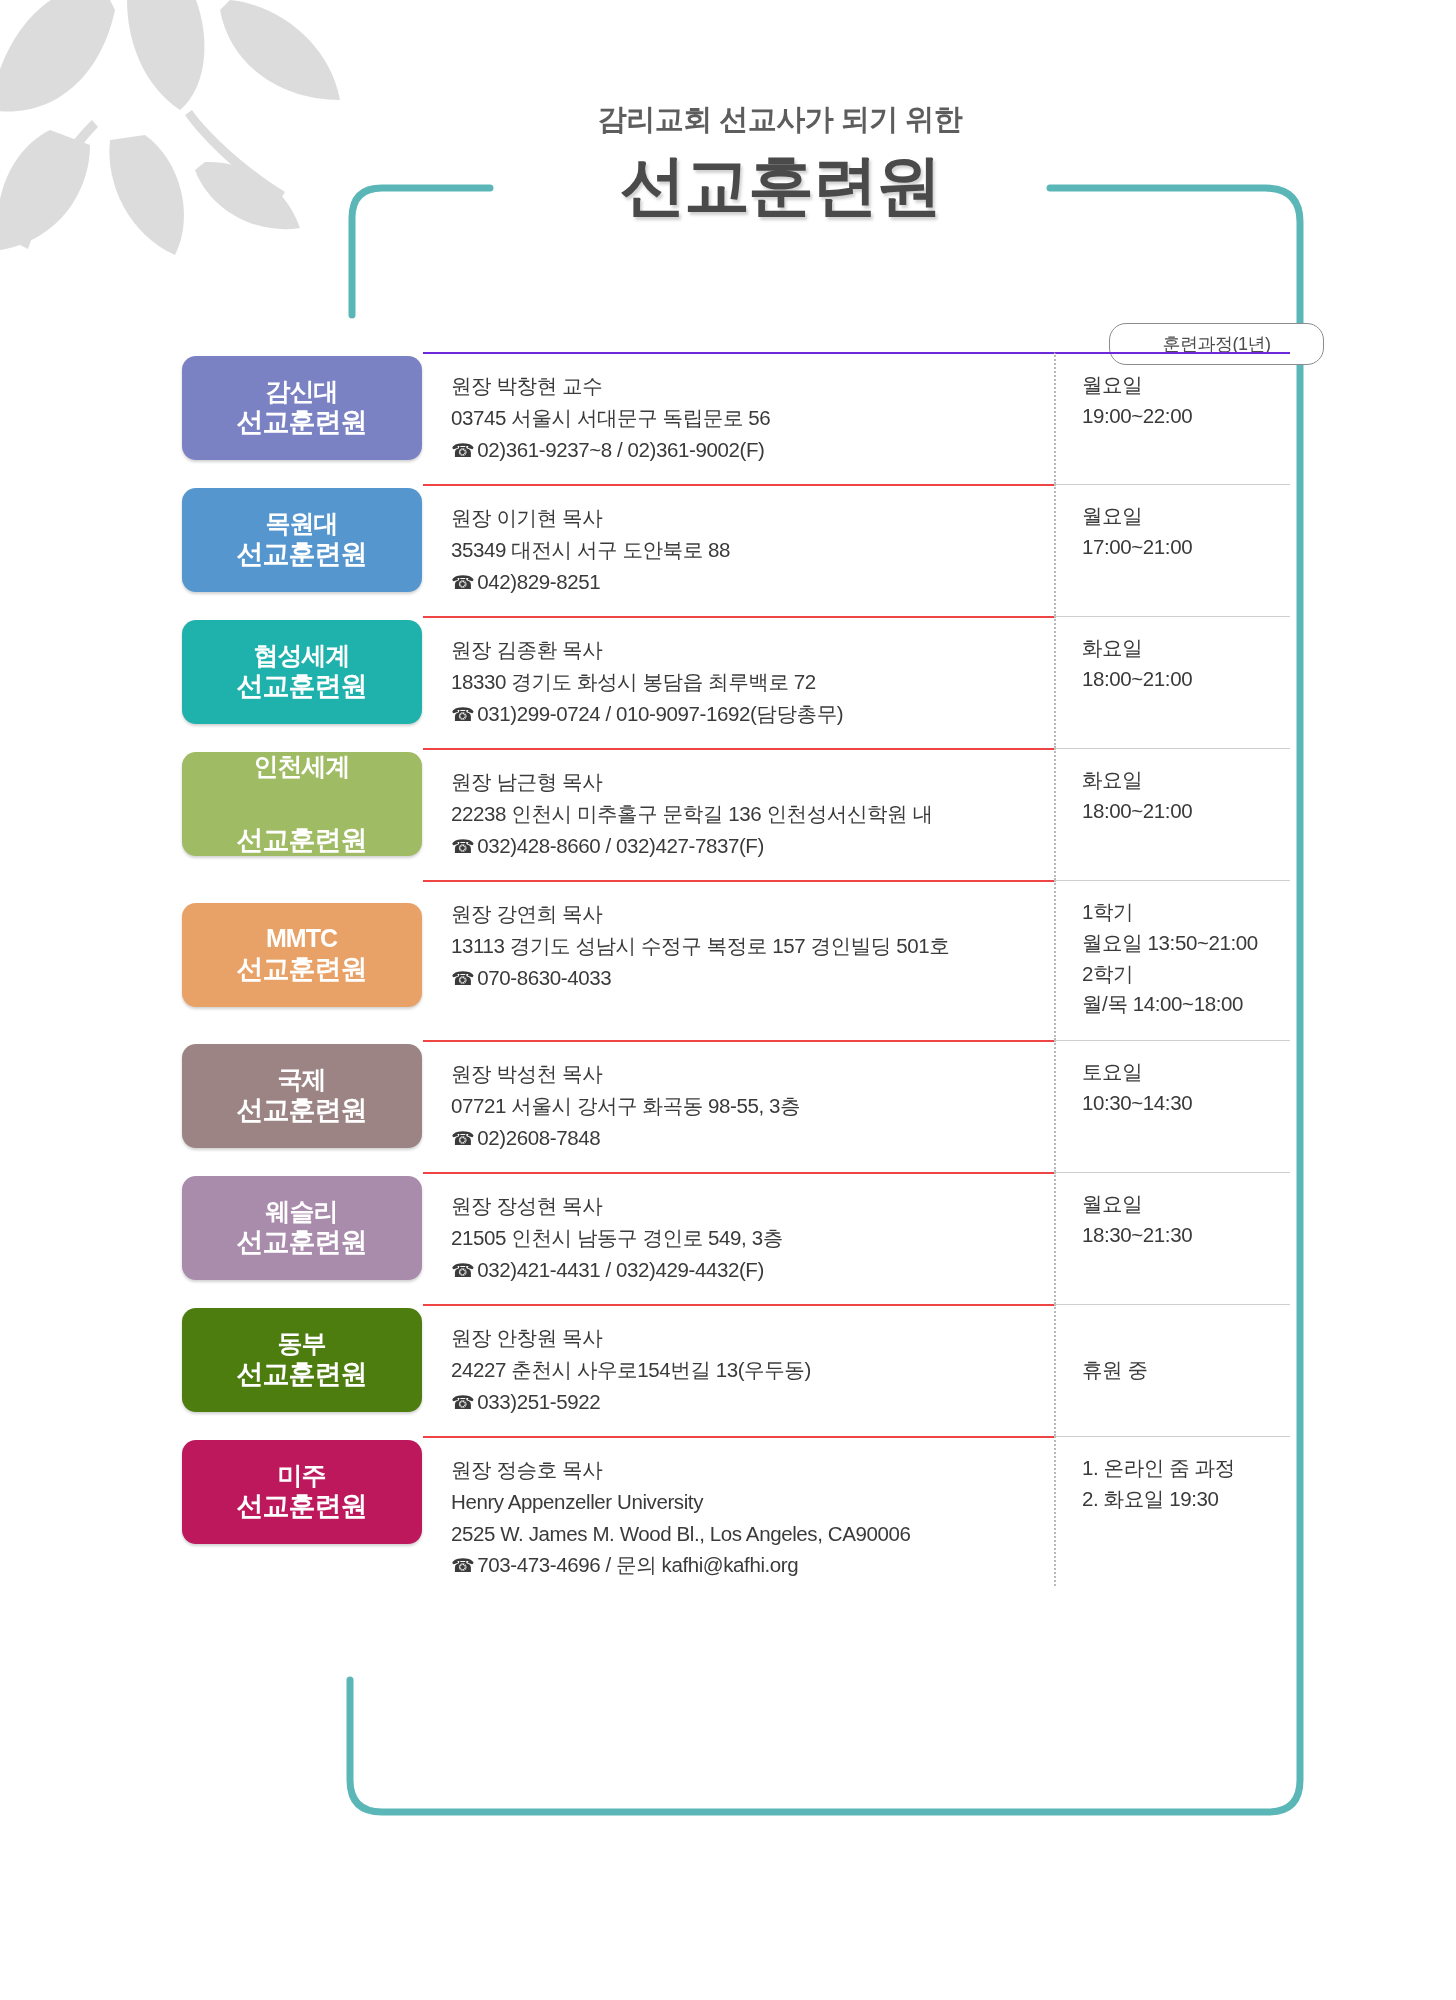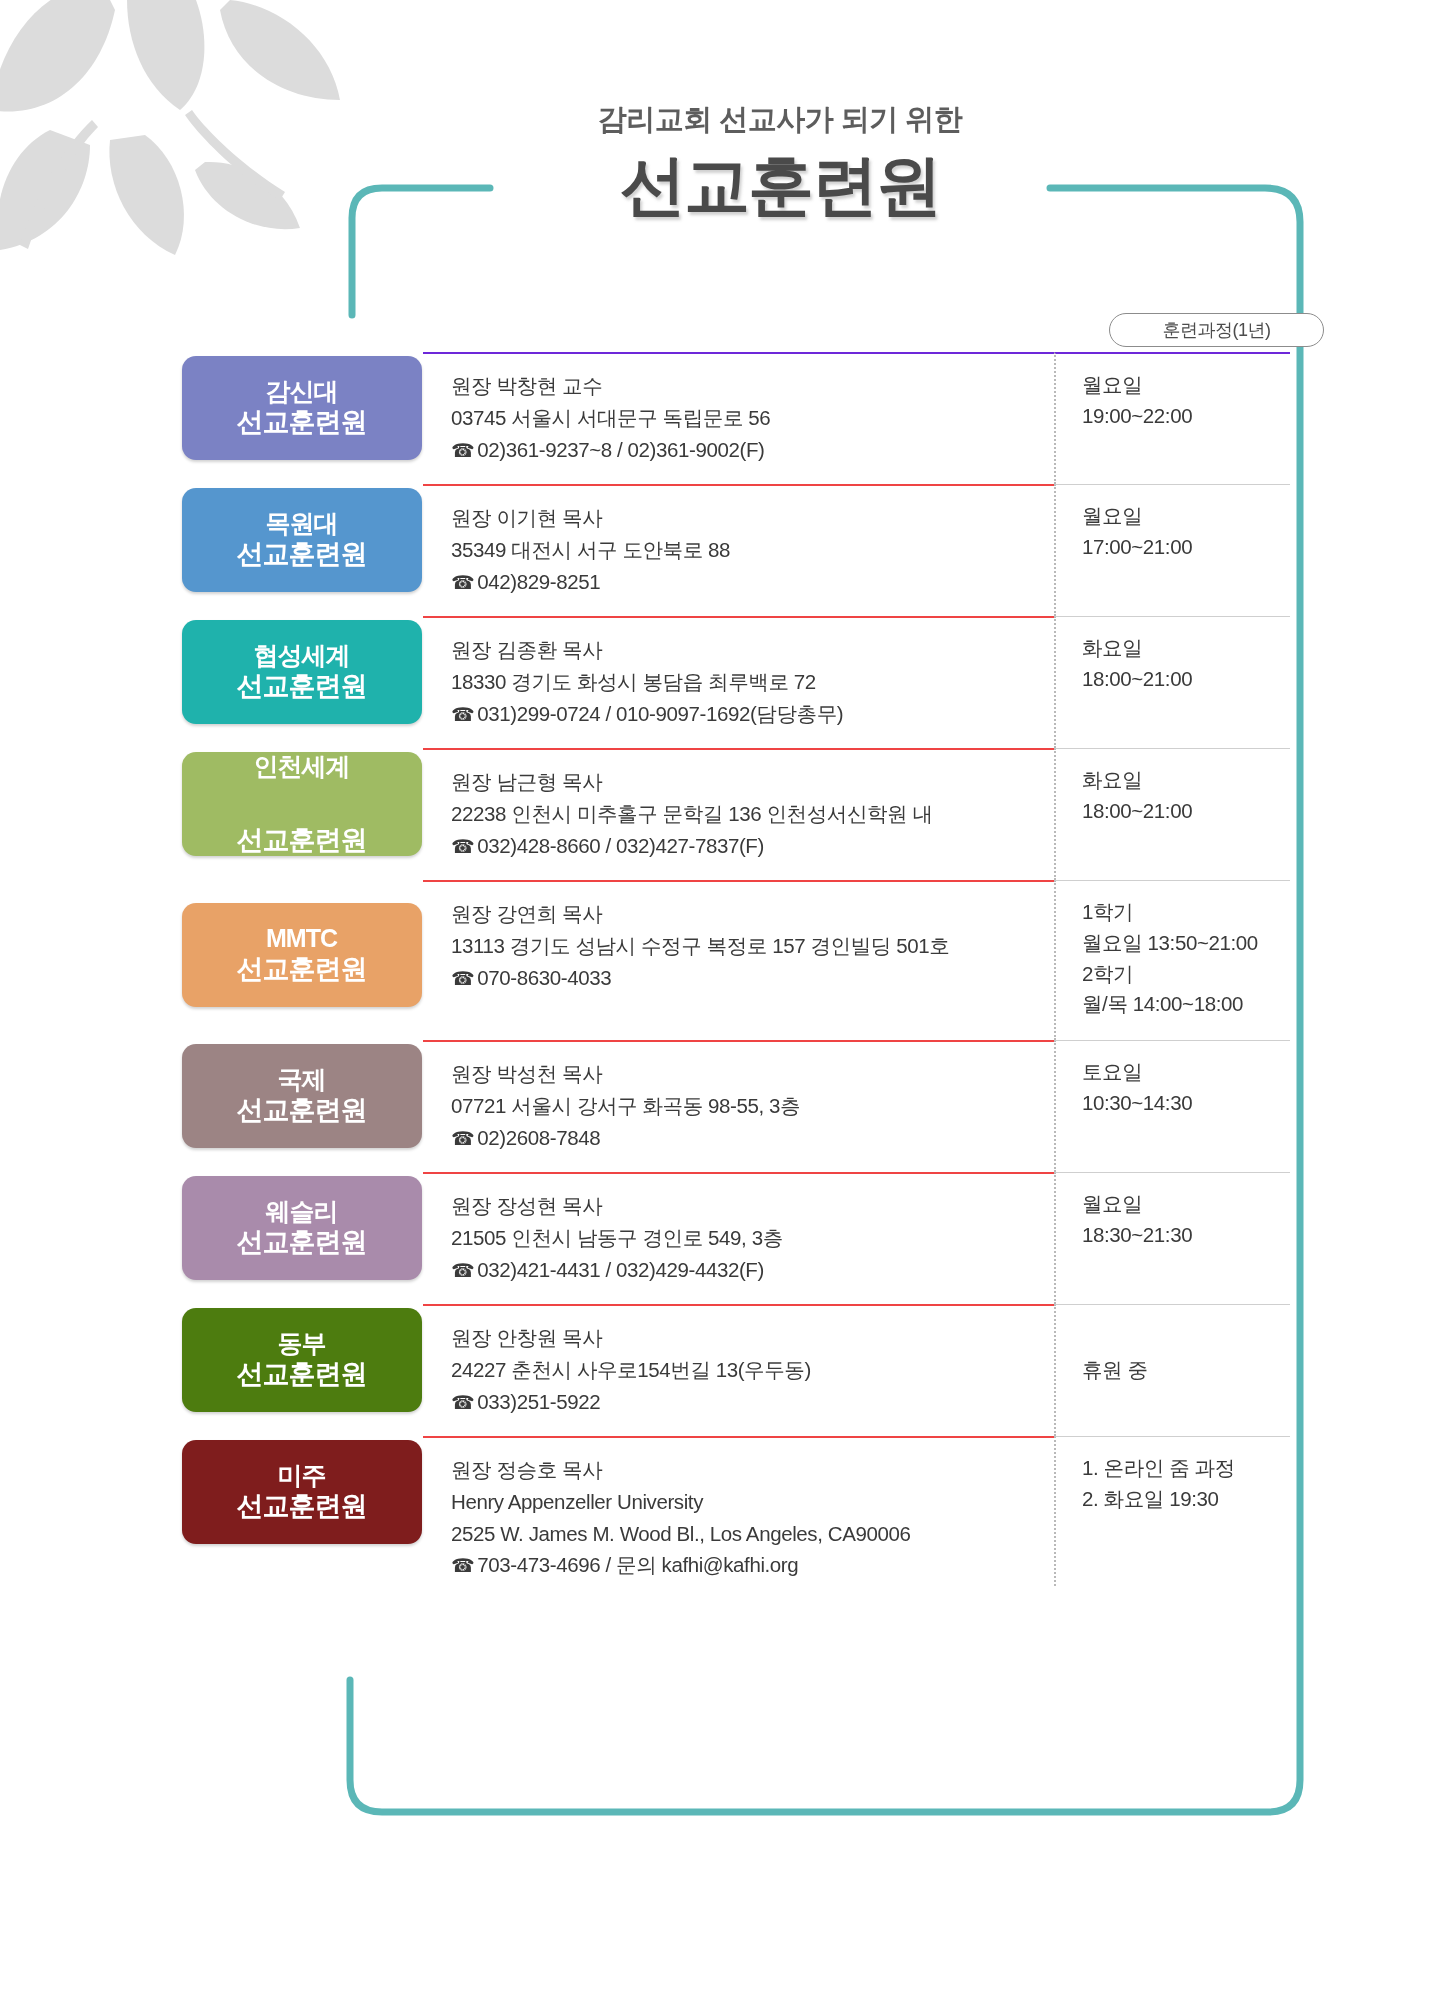--- a/index.html
+++ b/index.html
@@ -58,23 +58,23 @@
     letter-spacing: -2px;
     line-height: 1.15;
     margin-top: 8px;
     text-shadow: 2px 3px 3px rgba(120,120,120,0.35);
   }
 
   
   .course-pill {
     position: absolute;
     right: 132px;
-    top: 313px;
+    top: 323px;
     width: 215px;
-    height: 34px;
+    height: 42px;
     border: 1.5px solid #8c8c8c;
     border-radius: 17px;
     font-size: 18px;
     color: #4c4c4c;
     display: flex;
     align-items: center;
     justify-content: center;
     letter-spacing: -0.5px;
     background: #ffffff;
   }
@@ -327,21 +327,21 @@
         <div class="info-line">원장 안창원 목사</div>
         <div class="info-line">24227 춘천시 사우로154번길 13(우두동)</div>
         <div class="info-line"><span class="phone-glyph">☎</span><span>033)251-5922</span></div>
       </div>
       <div class="time-cell center">
         <div class="time-line">휴원 중</div>
       </div>
     </div>
     <div class="row tall">
       <div class="badge-cell">
-        <div class="badge" style="background: #7f1d1d;">
+        <div class="badge" style="background: #be185d;">
           <div class="l1">미주</div>
           <div class="l2">선교훈련원</div>
         </div>
       </div>
       <div class="info-cell">
         <div class="info-line">원장 정승호 목사</div>
         <div class="info-line">Henry Appenzeller University</div>
         <div class="info-line">2525 W. James M. Wood Bl., Los Angeles, CA90006</div>
         <div class="info-line"><span class="phone-glyph">☎</span><span>703-473-4696 / 문의 kafhi@kafhi.org</span></div>
       </div>

